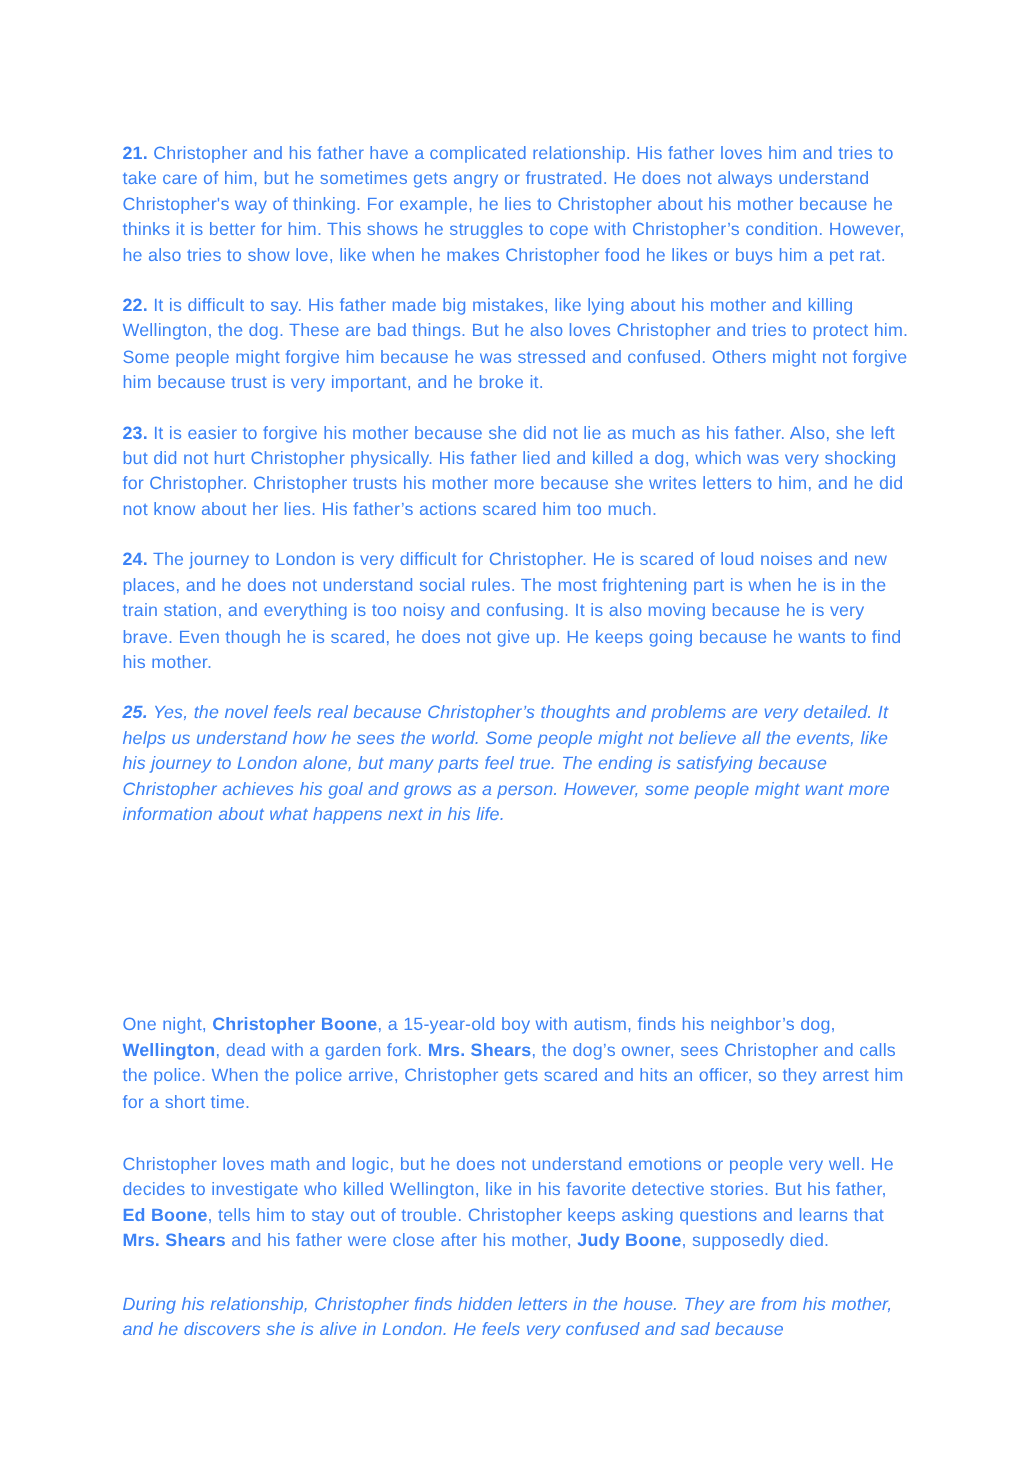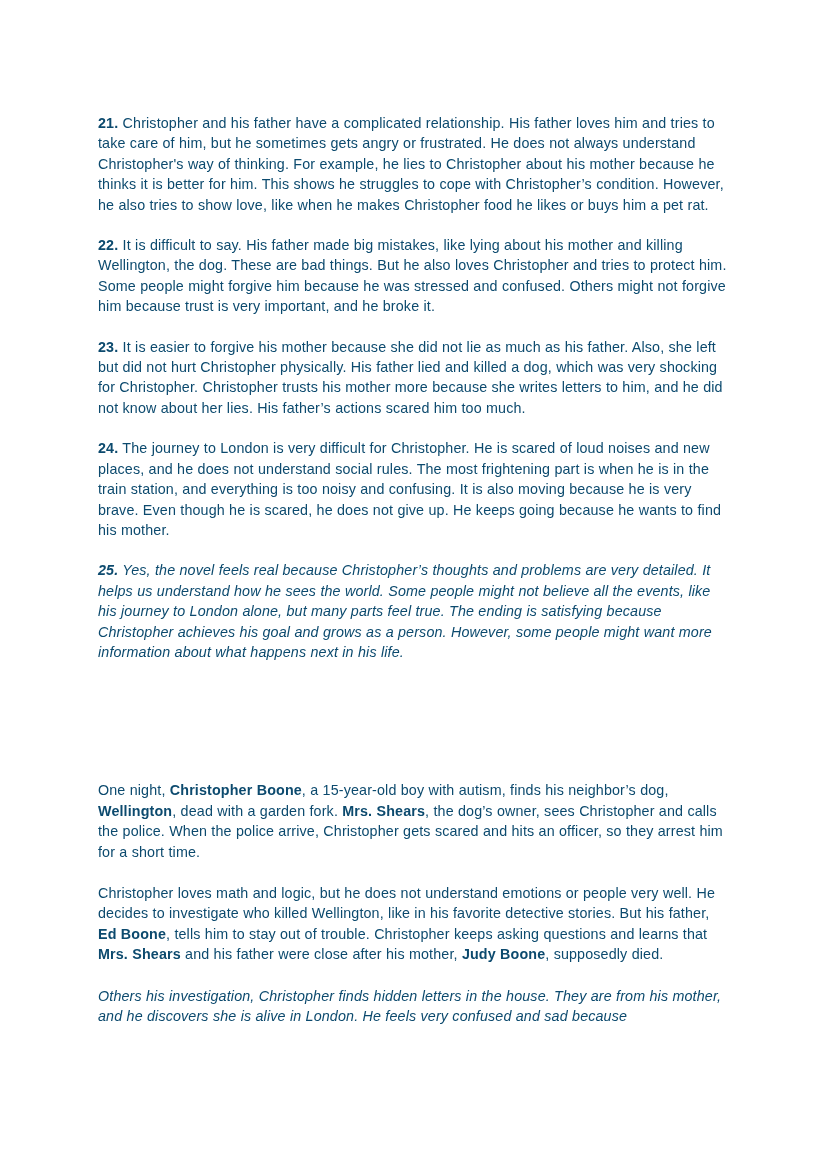--- a/index.html
+++ b/index.html
@@ -28,37 +28,38 @@
     top: 113px;
     width: 632px;
   }
   p.para {
     margin: 0 0 20px 0;
     font-size: 14.3px;
     line-height: 20.4px;
     text-align: left;
     letter-spacing: 0.01em;
     word-spacing: 0.01em;
-    color: #0c4a6e;
+    color: #3b82f6;
   }
   p.para:last-child {
     margin-bottom: 0;
     font-style: italic;
   }
   .qnum {
     font-weight: bold;
   }
   .bold {
     font-weight: bold;
   }
   .section-gap {
     height: 118px;
   }
   .summary .para {
     margin-bottom: 21px;
+    margin-top: 30px;
   }
 </style>
 </head>
 <body>
 
 <div class="page">
   <div class="content">
 
     <div class="answers">
       <p class="para"><span class="qnum">21.</span><span> Christopher and his father have a complicated relationship. His father loves him and tries to take care of him, but he sometimes gets angry or frustrated. He does not always understand Christopher's way of thinking. For example, he lies to Christopher about his mother because he thinks it is better for him. This shows he struggles to cope with Christopher’s condition. However, he also tries to show love, like when he makes Christopher food he likes or buys him a pet rat.</span></p>
@@ -66,17 +67,17 @@
       <p class="para"><span class="qnum">23.</span><span> It is easier to forgive his mother because she did not lie as much as his father. Also, she left but did not hurt Christopher physically. His father lied and killed a dog, which was very shocking for Christopher. Christopher trusts his mother more because she writes letters to him, and he did not know about her lies. His father’s actions scared him too much.</span></p>
       <p class="para"><span class="qnum">24.</span><span> The journey to London is very difficult for Christopher. He is scared of loud noises and new places, and he does not understand social rules. The most frightening part is when he is in the train station, and everything is too noisy and confusing. It is also moving because he is very brave. Even though he is scared, he does not give up. He keeps going because he wants to find his mother.</span></p>
       <p class="para"><span class="qnum">25.</span><span> Yes, the novel feels real because Christopher’s thoughts and problems are very detailed. It helps us understand how he sees the world. Some people might not believe all the events, like his journey to London alone, but many parts feel true. The ending is satisfying because Christopher achieves his goal and grows as a person. However, some people might want more information about what happens next in his life.</span></p>
     </div>
 
     <div class="section-gap"></div>
 
     <div class="summary">
       <p class="para"><span>One night, </span><span class="bold">Christopher Boone</span><span>, a 15-year-old boy with autism, finds his neighbor’s dog, </span><span class="bold">Wellington</span><span>, dead with a garden fork. </span><span class="bold">Mrs. Shears</span><span>, the dog’s owner, sees Christopher and calls the police. When the police arrive, Christopher gets scared and hits an officer, so they arrest him for a short time.</span></p>
       <p class="para"><span>Christopher loves math and logic, but he does not understand emotions or people very well. He decides to investigate who killed Wellington, like in his favorite detective stories. But his father, </span><span class="bold">Ed Boone</span><span>, tells him to stay out of trouble. Christopher keeps asking questions and learns that </span><span class="bold">Mrs. Shears</span><span> and his father were close after his mother, </span><span class="bold">Judy Boone</span><span>, supposedly died.</span></p>
-      <p class="para"><span>Others his investigation, Christopher finds hidden letters in the house. They are from his mother, and he discovers she is alive in London. He feels very confused and sad because</span></p>
+      <p class="para"><span>During his relationship, Christopher finds hidden letters in the house. They are from his mother, and he discovers she is alive in London. He feels very confused and sad because</span></p>
     </div>
 
   </div>
 </div>
 
 </body></html>

